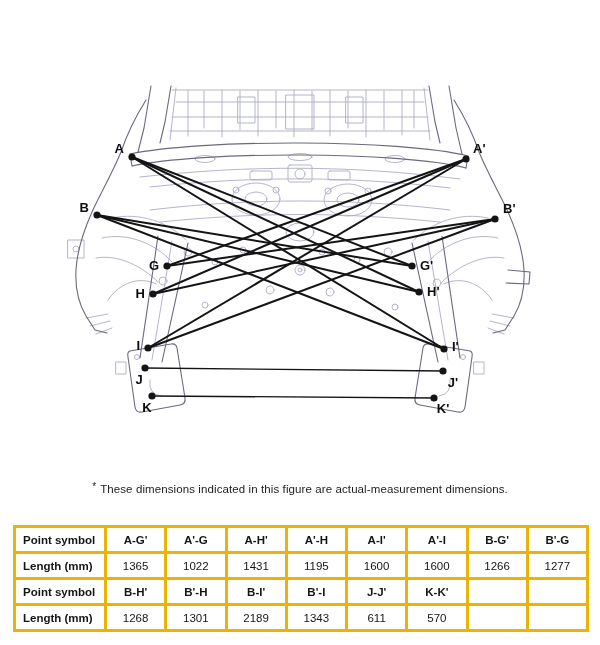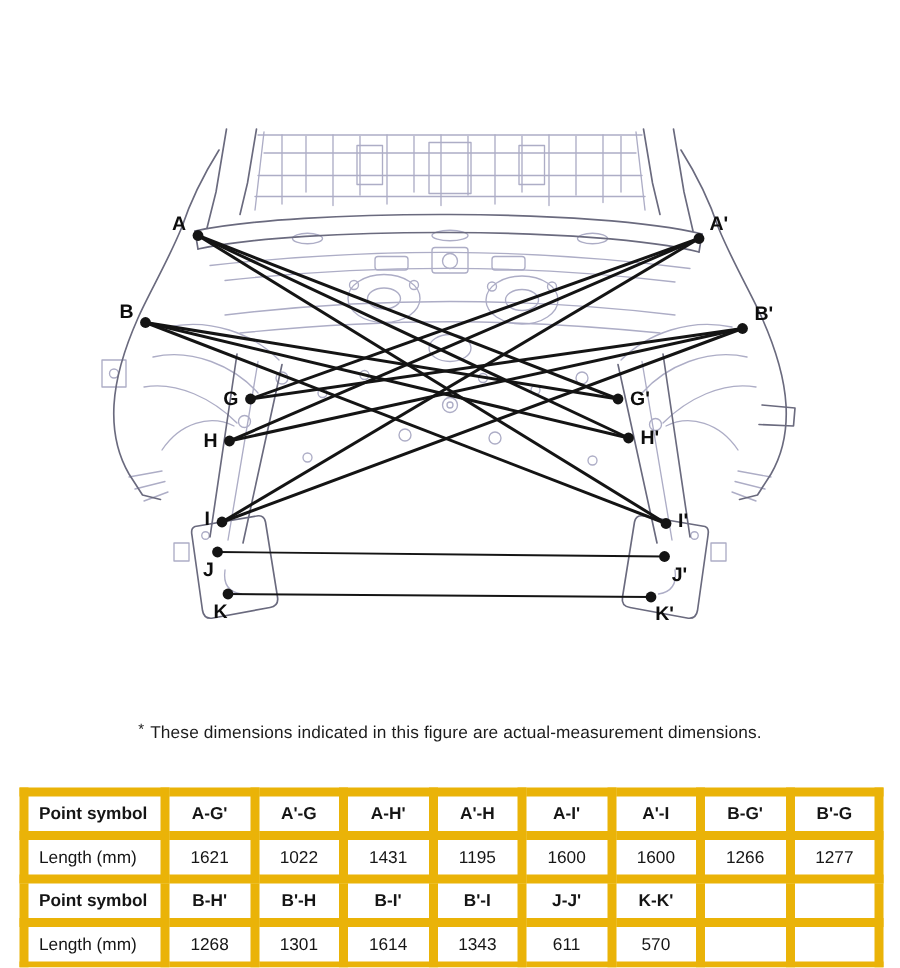--- a/index.html
+++ b/index.html
@@ -14,23 +14,23 @@
   .m-line.thin{stroke-width:1.3;}
   .m-dot{fill:#141414;}
   .m-label{font-family:"Liberation Sans",sans-serif;font-size:13px;font-weight:bold;fill:#0d0d0d;}
   
   #note{position:absolute;left:0;top:481px;width:100%;text-align:center;
         font-size:11.5px;color:#1c1c1c;letter-spacing:0.1px;}
   #note .asterisk{vertical-align:3px;font-size:10px;margin-right:4px;}
   
   #dim-table{position:absolute;left:13px;top:525px;width:576px;border-collapse:collapse;
              table-layout:fixed;font-size:11.5px;color:#151515;}
-  #dim-table td{border:6px solid #eab308;height:23px;text-align:center;padding:0;
+  #dim-table td{border:3px solid #eab308;height:23px;text-align:center;padding:0;
                 overflow:hidden;white-space:nowrap;background:#fff;}
-  #dim-table td.label-col{text-align:left;padding-left:7px;font-weight:normal;width:81px;}
+  #dim-table td.label-col{text-align:left;padding-left:7px;font-weight:bold;width:81px;}
   #dim-table tr.header-row td{font-weight:bold;}
 </style>
 </head>
 <body>
 
 <div id="page">
 
   <svg id="diagram-svg" width="600" height="520" viewBox="0 0 600 520" xmlns="http://www.w3.org/2000/svg">
 
     <g>
@@ -213,21 +213,21 @@
           <td>A'-G</td>
           <td>A-H'</td>
           <td>A'-H</td>
           <td>A-I'</td>
           <td>A'-I</td>
           <td>B-G'</td>
           <td>B'-G</td>
         </tr>
         <tr class="data-row">
           <td class="label-col">Length (mm)</td>
-          <td>1621</td>
+          <td>1365</td>
           <td>1022</td>
           <td>1431</td>
           <td>1195</td>
           <td>1600</td>
           <td>1600</td>
           <td>1266</td>
           <td>1277</td>
         </tr>
         <tr class="header-row">
           <td class="label-col">Point symbol</td>
@@ -237,21 +237,21 @@
           <td>B'-I</td>
           <td>J-J'</td>
           <td>K-K'</td>
           <td></td>
           <td></td>
         </tr>
         <tr class="data-row">
           <td class="label-col">Length (mm)</td>
           <td>1268</td>
           <td>1301</td>
-          <td>1614</td>
+          <td>2189</td>
           <td>1343</td>
           <td>611</td>
           <td>570</td>
           <td></td>
           <td></td>
         </tr>
       </tbody>
   </table>
 
 </div>

